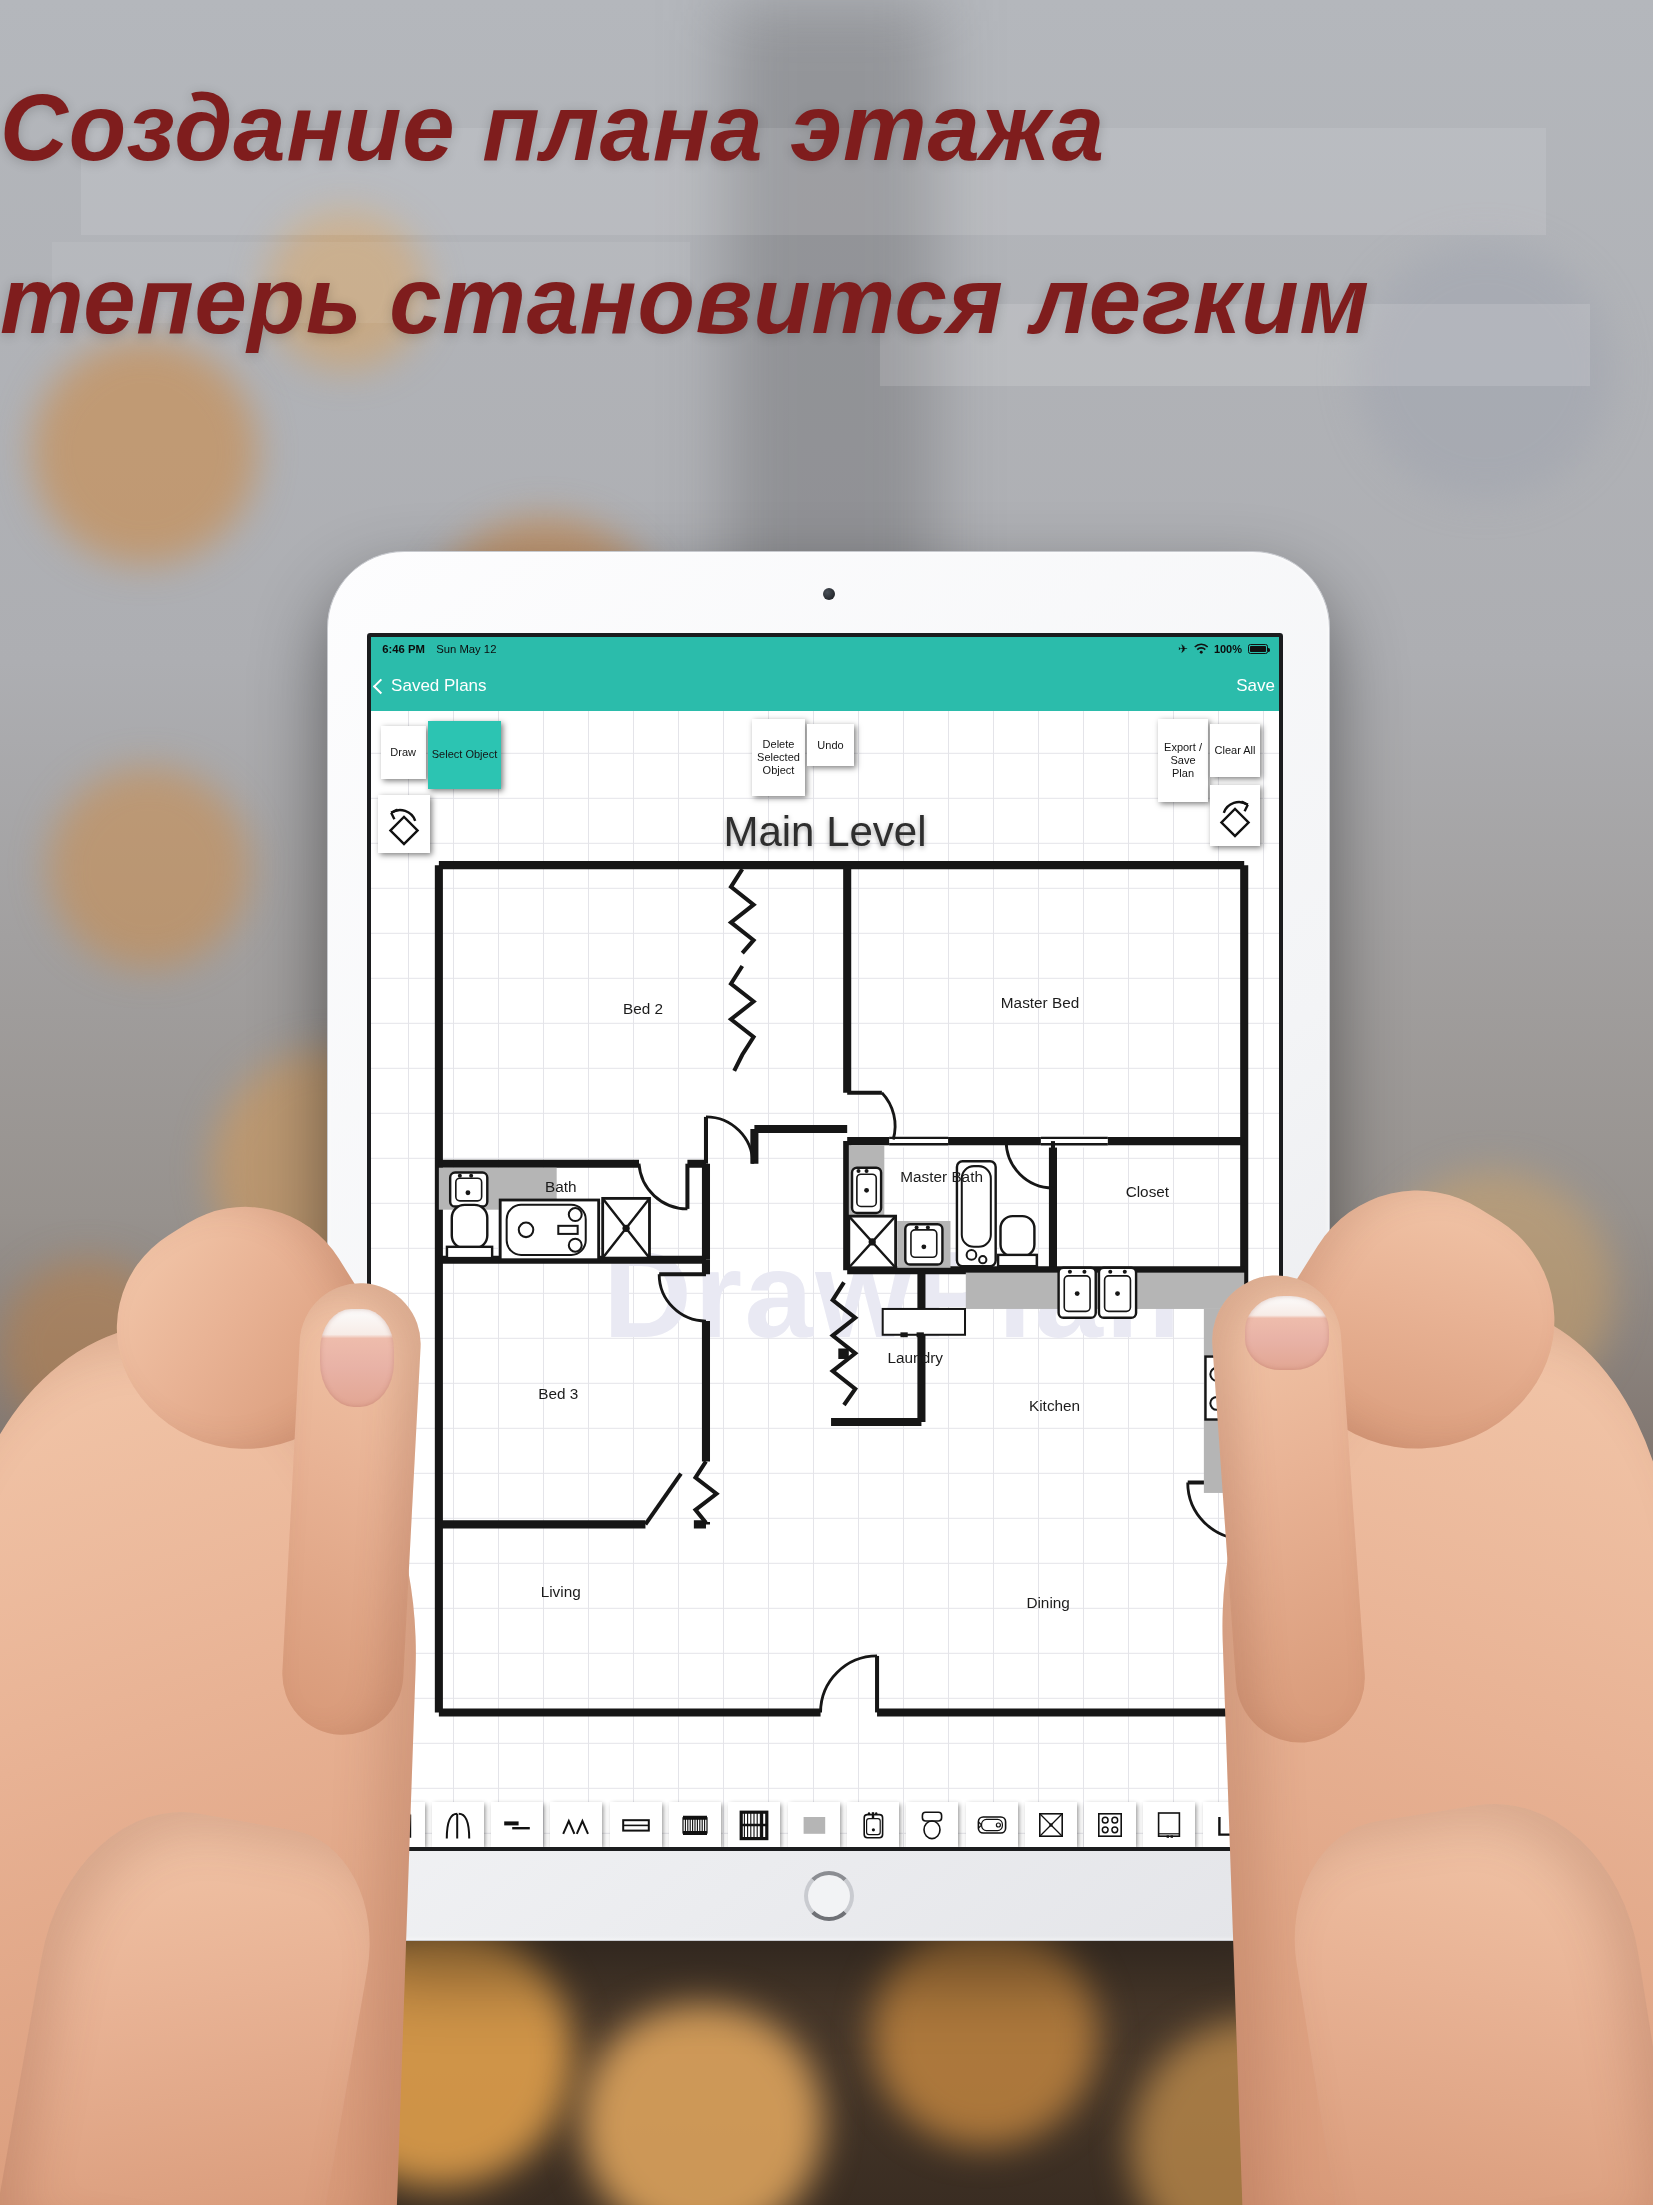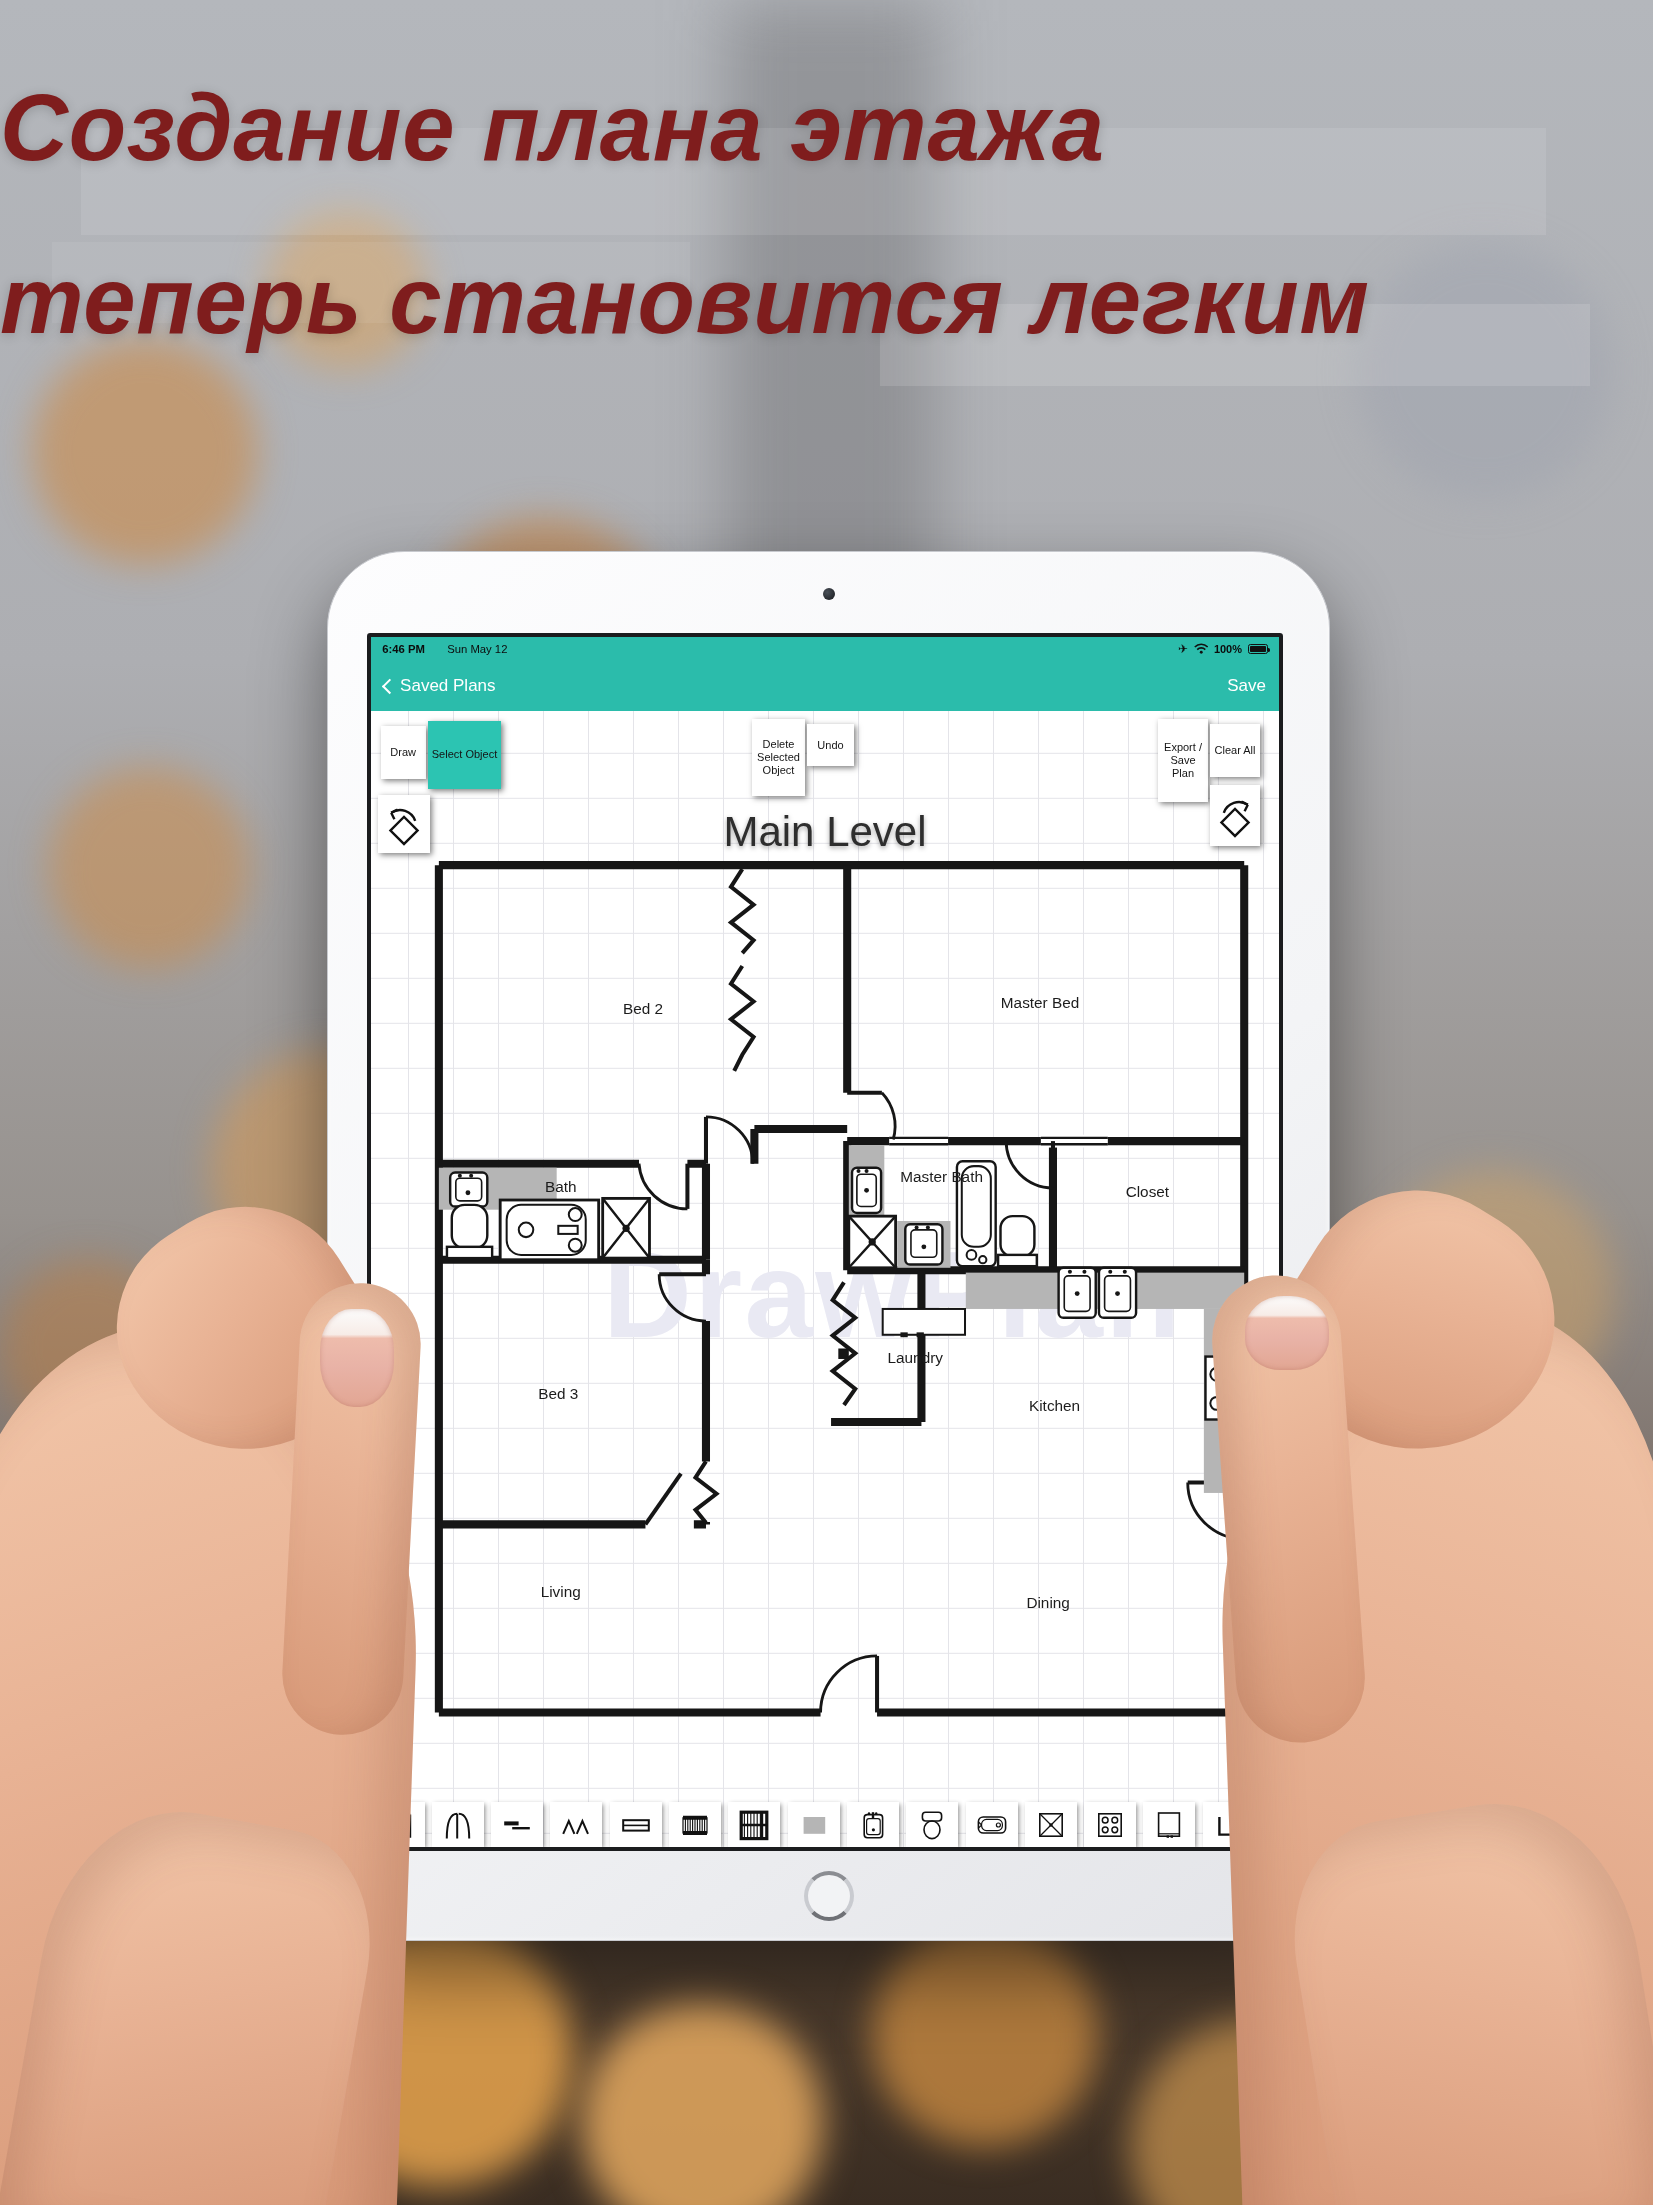--- a/index.html
+++ b/index.html
@@ -29,29 +29,29 @@
   .home-btn { position:absolute; bottom:19.4px; left:50%; transform:translateX(-50%);
               width:50px; height:50px; border-radius:50%; background:#f2f3f5;
               border:4px solid; border-color:#8b8d92 #c9cbd0 #6f7176 #c9cbd0; }
   .screen { position:absolute; left:39px; top:81px; width:916px; height:1218px;
             border:4px solid #1b1c1e; background:#ffffff; border-radius:3.2px; overflow:hidden; }
 
   
   .statusbar { position:absolute; left:0; top:0; width:100%; height:24px; background:#2bbcab;
                display:flex; align-items:center; justify-content:space-between; padding:0 11.3px;
                color:#0c0c0c; font-size:11.3px; }
-  .statusbar .left b { font-weight:700; margin-right:19px; }
+  .statusbar .left b { font-weight:700; margin-right:8px; }
   .status-right { display:flex; align-items:center; gap:5.7px; }
   .plane { font-size:12px; }
   .battery { position:relative; width:20px; height:9.7px; border:1.2px solid #111; border-radius:2.4px; }
   .battery .fill { position:absolute; inset:0.8px; background:#111; border-radius:0.8px; }
   .battery .nub { position:absolute; right:-3.2px; top:2.4px; width:2px; height:4px; background:#111; border-radius:0 1.6px 1.6px 0; }
 
   .navbar { position:absolute; left:0; top:24px; width:100%; height:50px; background:#2bbcab;
-            display:flex; align-items:center; justify-content:space-between; padding:0 13px;
+            display:flex; align-items:center; justify-content:space-between; padding:0 4px;
             color:#ffffff; font-size:17px; }
   .back { display:flex; align-items:center; gap:4.8px; cursor:default; }
   .chev { width:11.3px; height:11.3px; border-left:2.8px solid #fff; border-bottom:2.8px solid #fff;
           transform:rotate(45deg); margin-top:0.8px; }
 
   
   .canvas { position:absolute; left:0; top:74px; width:908px; height:1136px; background:#ffffff;
             background-image:linear-gradient(#e4e4e9 0.8px, transparent 0.8px),
                              linear-gradient(90deg,#e4e4e9 0.8px, transparent 0.8px);
             background-size:45px 45px; background-position:-8px -3.2px; }

